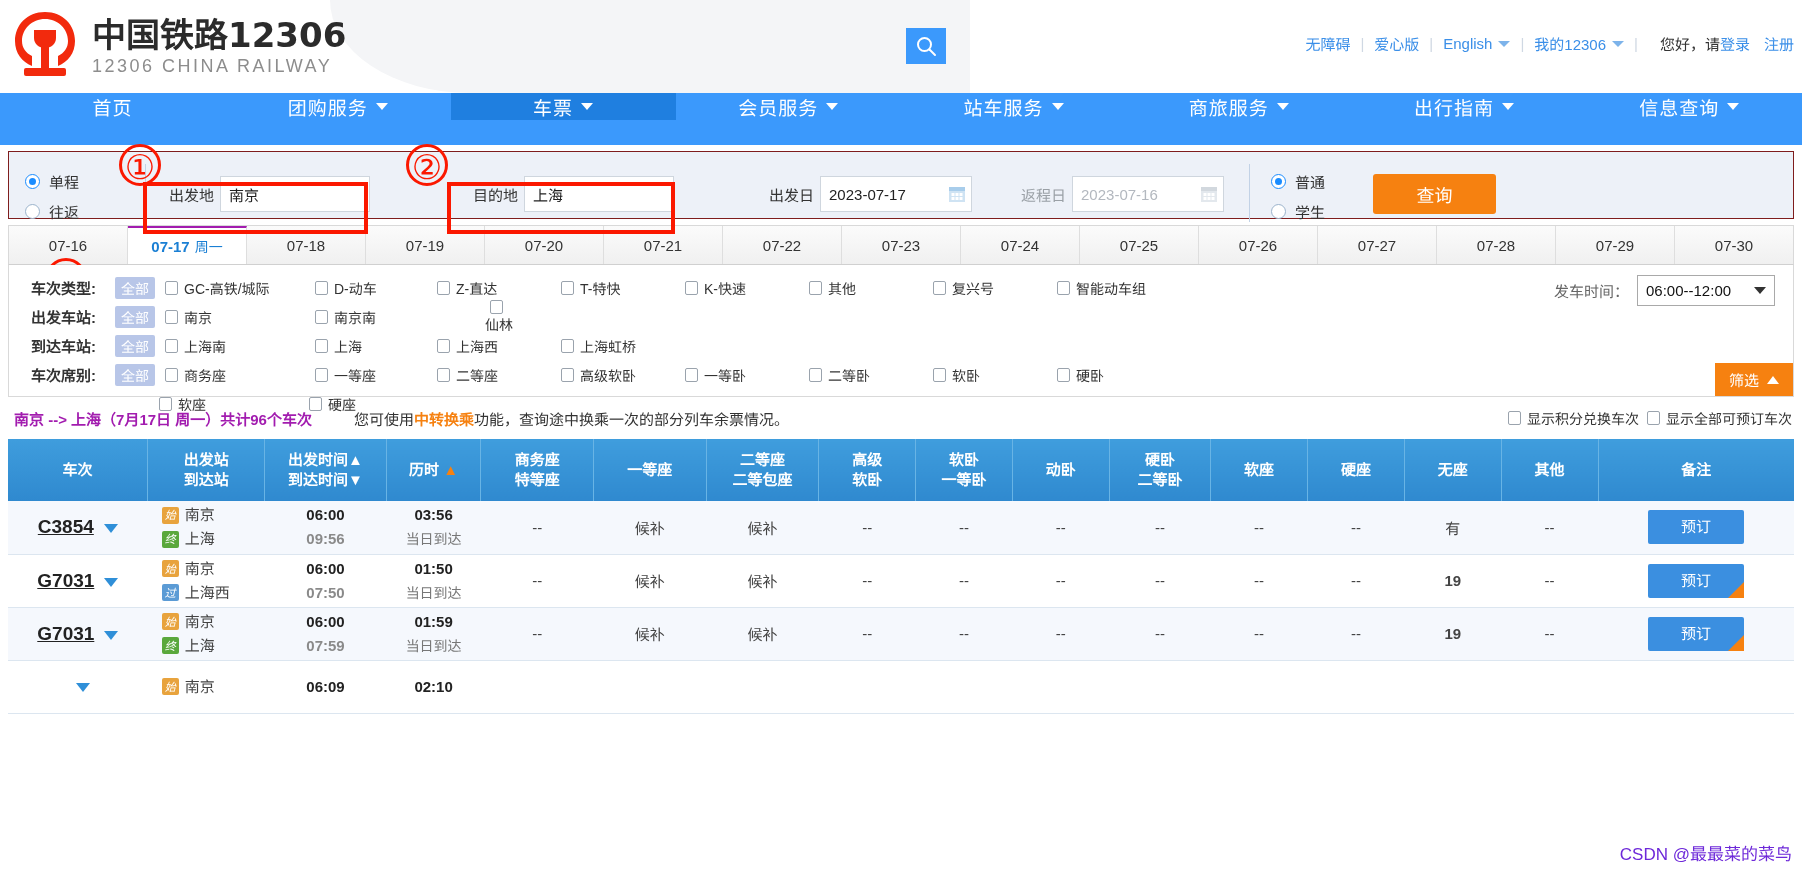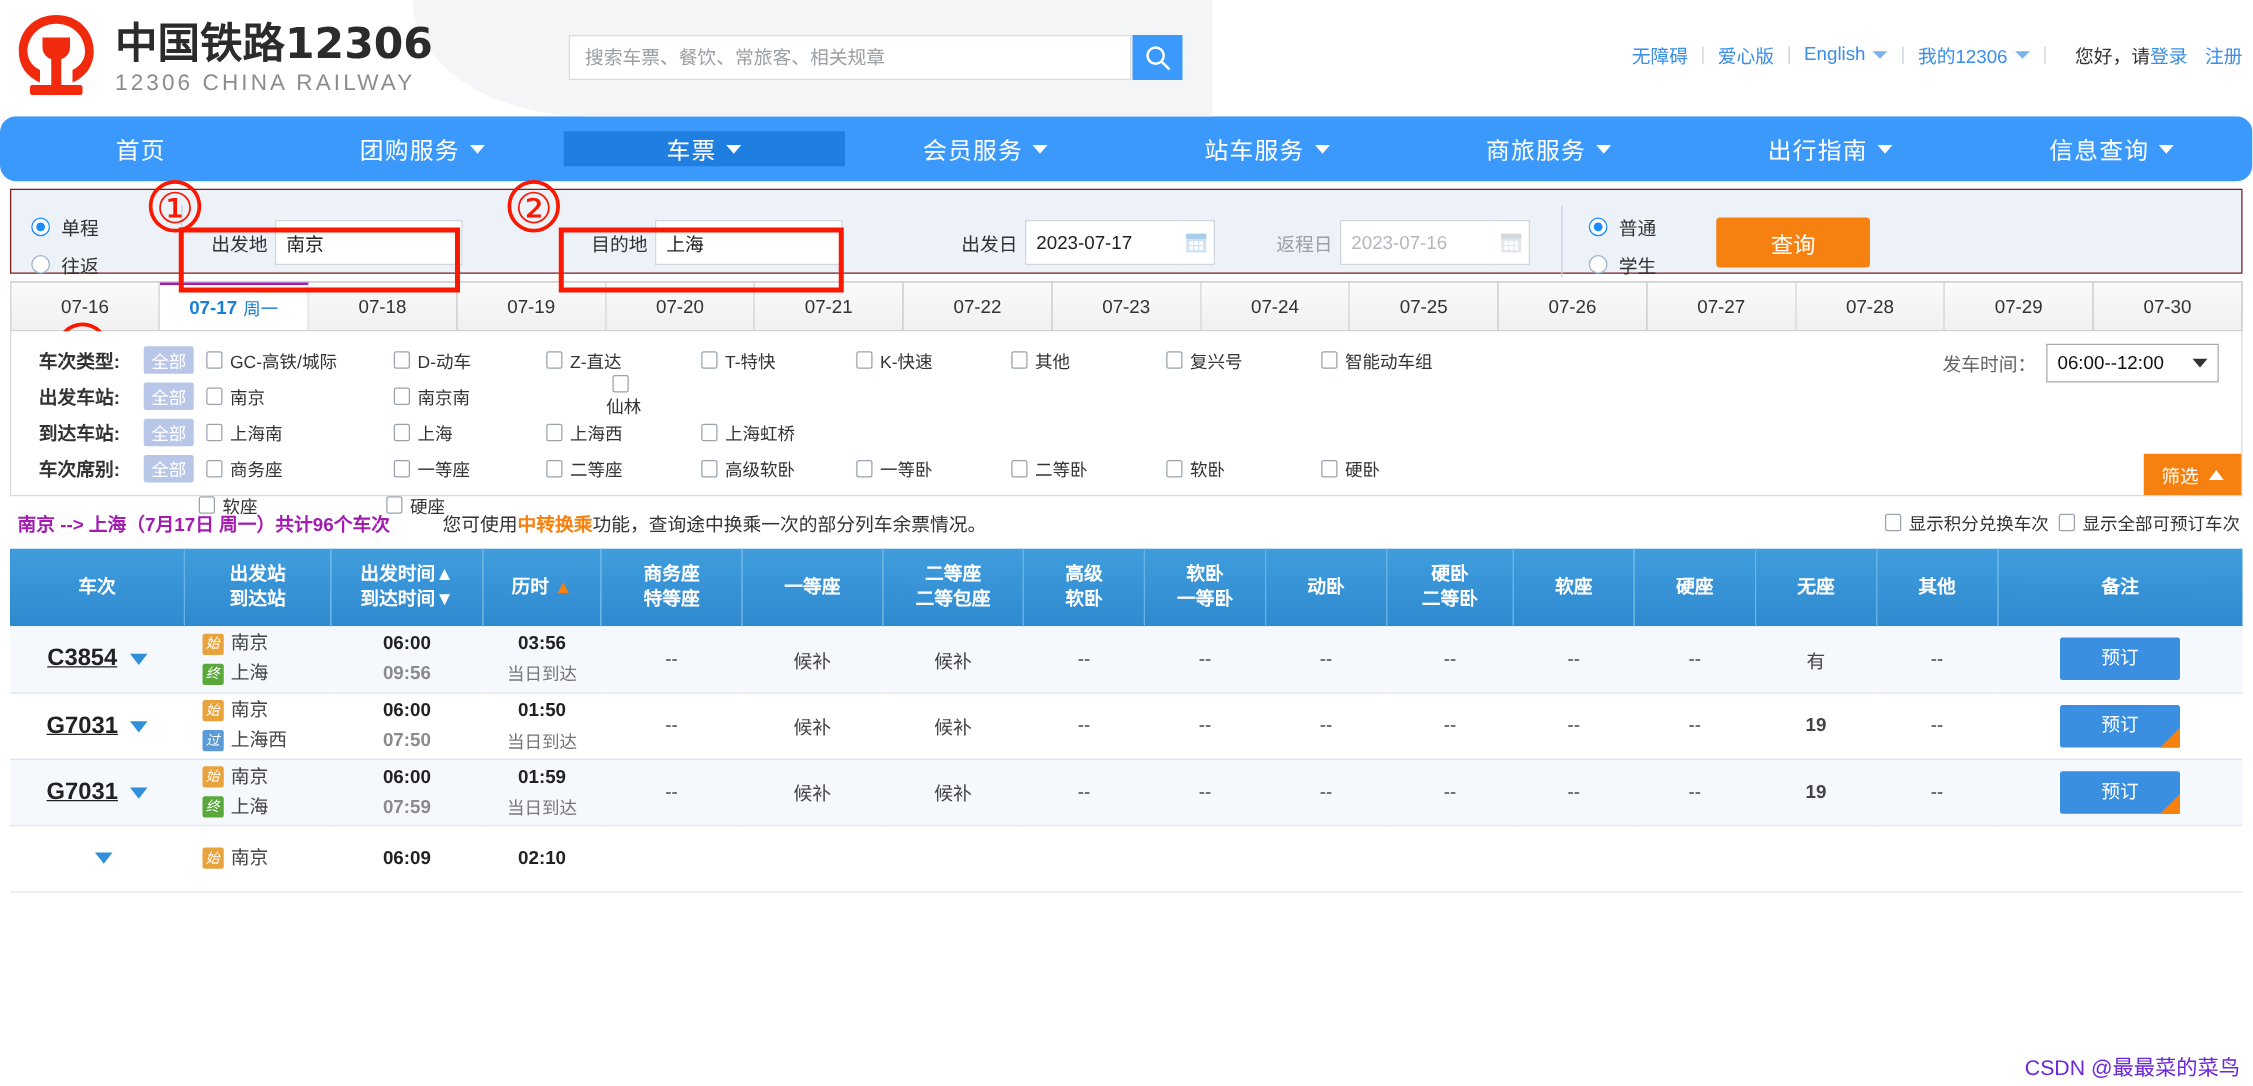--- a/index.html
+++ b/index.html
@@ -39,21 +39,21 @@
   .header-links a { color:#3b8fe8; text-decoration:none; cursor:pointer; white-space:nowrap; }
   .hl-sep { color:#cfd8e3; margin:0 10px; }
   .caret-dn { display:inline-block; width:0; height:0; margin-left:6px;
               border-left:6px solid transparent; border-right:6px solid transparent;
               border-top:6px solid #7db3ea; vertical-align:middle; }
   .greet { color:#333; margin-left:12px; white-space:nowrap; }
   .greet a { color:#3b8fe8; }
   .reg-link { margin-left:14px; }
 
   
-  .nav { height:52px; background:#3b99fc; display:flex; align-items:center;border-radius:13px; }
+  .nav { height:52px; background:#3b99fc; display:flex; align-items:flex-start; }
   .nav-item { flex:1; display:flex; align-items:center; justify-content:center;
               color:#fff; font-size:19px; cursor:pointer; letter-spacing:1px; }
   .nav-item.active { background:#1f7fe0; }
   .nav-caret { display:inline-block; margin-left:8px; width:0; height:0;
                border-left:6px solid transparent; border-right:6px solid transparent;
                border-top:7px solid #fff; }
 
   
   .panel { margin:6px 8px 0 8px; border:1px solid #7f1d1d; background:#edf1f8;
            height:68px; position:relative; }
@@ -88,21 +88,21 @@
 
   
   .annbox { position:absolute; border:4px solid #fb1800; pointer-events:none; }
   .annnum { position:absolute; color:#fb1800; font-size:34px; pointer-events:none;
             font-family:"DejaVu Sans",sans-serif; }
   .annnum span { display:inline-block; width:42px; height:42px; line-height:40px;
                  text-align:center; border:3px solid #fb1800; border-radius:50%; }
 
   
   .datebar { margin:6px 8px 0 8px; display:flex; height:40px; border:1px solid #d9d9d9;
-             border-bottom:1px solid #d0d0d0; background:#a3a3a3; }
+             border-bottom:1px solid #d0d0d0; background:#84cc16; }
   .dtab { flex:1; display:flex; align-items:center; justify-content:center;
           font-size:15px; color:#333; border-right:1px solid #dedede; cursor:pointer;
           background:linear-gradient(#fbfbfb,#f0f0f0); }
   .dtab:last-child { border-right:0; }
   .dtab.active { background:#fff; color:#1a7fd4; font-weight:700;
                  border-top:2px solid #a21caf; }
   .dtab.active .wk { font-weight:400; color:#1a7fd4; margin-left:5px; font-size:14px; }
 
   
   .filters { margin:0 8px; border:1px solid #d9d9d9; border-top:0; background:#fff;
@@ -189,23 +189,20 @@
         <rect x="31" y="38" width="8" height="22" fill="#f22a0d"></rect>
         <rect x="14" y="60" width="42" height="8" rx="2" fill="#f22a0d"></rect>
       </svg>
     </div>
     <div class="logo-text">
       <div class="logo-cn">中国铁路12306</div>
       <div class="logo-en">12306 CHINA RAILWAY</div>
     </div>
   </div>
 
-  <div class="search-box">
-    <input type="text" placeholder="搜索车票、餐饮、常旅客、相关规章" style="">
-  </div>
   <div class="search-btn">
     <span>
       <svg width="22" height="22" viewBox="0 0 22 22">
         <circle cx="9.5" cy="9.5" r="6.5" fill="none" stroke="#fff" stroke-width="2"></circle>
         <line x1="14.5" y1="14.5" x2="20" y2="20" stroke="#fff" stroke-width="2" stroke-linecap="round"></line>
       </svg>
     </span>
   </div>
 
   <div class="header-links">

